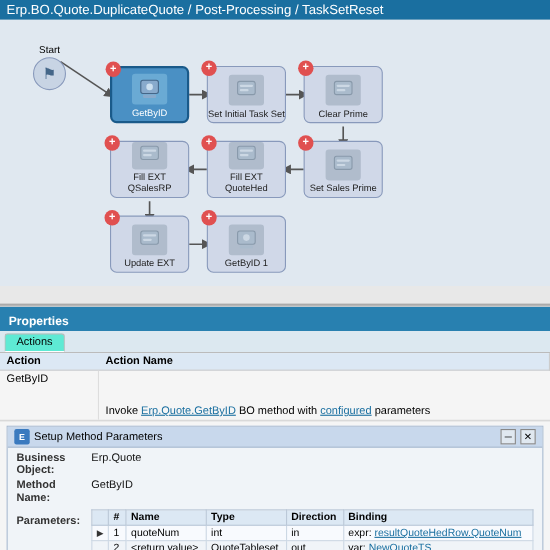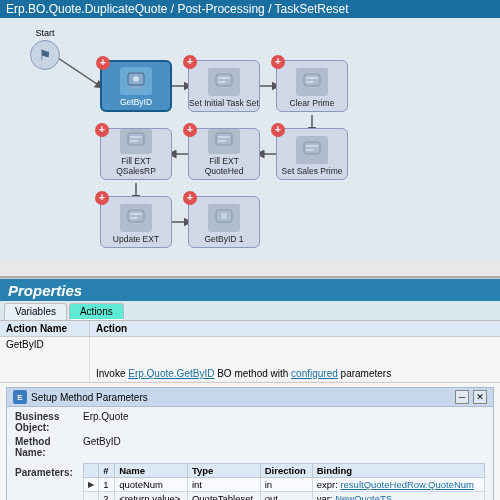--- a/index.html
+++ b/index.html
@@ -129,26 +129,25 @@
       background: #f5f5f5;
       border-top: 1px solid #ccc;
       height: 240px;
       display: flex;
       flex-direction: column;
     }
     #properties-header {
       background: #2880b0;
       color: white;
       font-weight: bold;
-      font-size: 15px;
+      font-size: 11px;
       padding: 3px 8px;
       height: 22px;
       display: flex;
-      align-items: flex-start;
-      font-style: italic;
+      align-items: flex-end;
     }
     #tabs-row {
       display: flex;
       background: #dce8f0;
       border-bottom: 1px solid #bbb;
       padding: 2px 4px 0 4px;
       gap: 2px;
     }
     .tab {
       padding: 2px 10px;
@@ -311,21 +310,21 @@
       <line x1="136" y1="165" x2="136" y2="181" stroke="#555" stroke-width="1.5" marker-end="url(#arrowhead)"></line>
 
       <line x1="172" y1="204" x2="188" y2="204" stroke="#555" stroke-width="1.5" marker-end="url(#arrowhead)"></line>
       <defs>
         <marker id="arrowhead" markerWidth="6" markerHeight="6" refX="3" refY="3" orient="auto">
           <path d="M0,0 L0,6 L6,3 z" fill="#555"></path>
         </marker>
       </defs>
     </svg>
 
-    <div class="start-node" style="left:30px; top:10px;justify-content:center;">
+    <div class="start-node" style="left:30px; top:22px;justify-content:center;">
       <div style="font-size:9px; margin-bottom:2px;">Start</div>
       <div class="start-circle">
         <span style="font-size:14px; color:#446688;">⚑</span>
       </div>
     </div>
 
     <div class="node highlighted" style="left:100px; top:42px;">
       <div class="plus-badge">+</div>
       <div class="node-icon">
         <svg viewBox="0 0 20 20">
@@ -422,31 +421,28 @@
     </div>
 
   </div>
 </div>
 
 <div id="properties-panel">
   <div id="properties-header">
     <span>Properties</span>
   </div>
   <div id="tabs-row">
-    <div class="tab">
-      <span>Variables</span>
-    </div>
     <div class="tab active">
       <span>Actions</span>
     </div>
   </div>
 
   <div id="props-table">
+    <div class="props-header" style="border-right:none;">Action</div>
     <div class="props-header">Action Name</div>
-    <div class="props-header" style="border-right:none;">Action</div>
     <div class="props-cell">GetByID</div>
     <div class="props-cell value">
       Invoke <span class="link-text">Erp.Quote.GetByID</span> BO method with <span class="link-text">configured</span> parameters
     </div>
   </div>
 
   <div id="setup-dialog">
     <div id="setup-dialog-header">
       <div class="title-left">
         <div class="dialog-icon">

